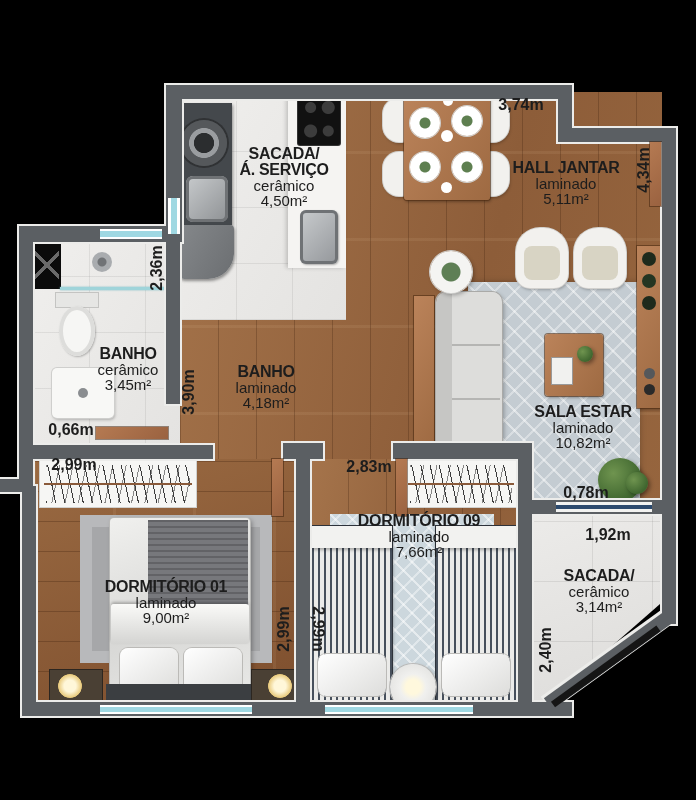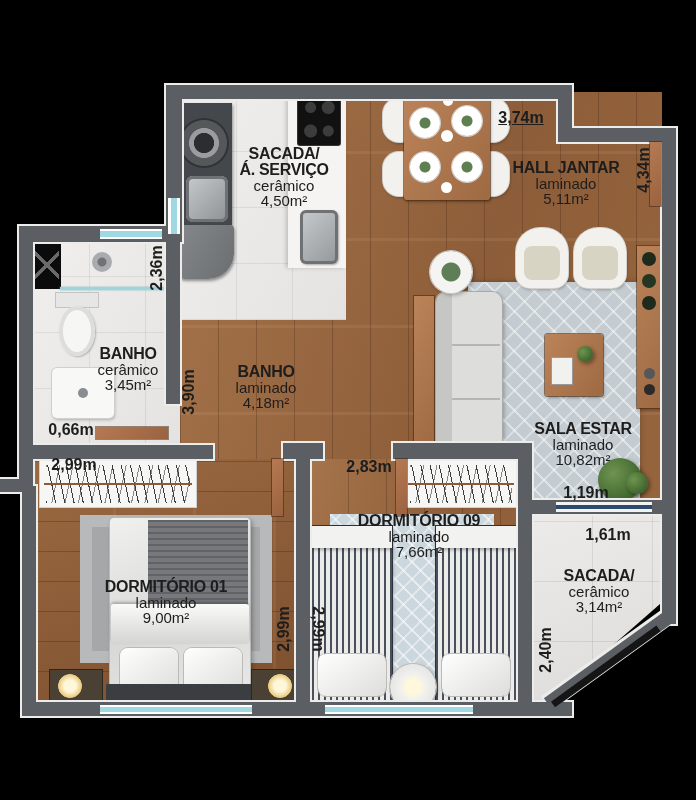--- a/index.html
+++ b/index.html
@@ -186,52 +186,52 @@
   <div class="lbl abs" style="left:128px;top:346px;">
     <div class="rname">BANHO</div>
     <div class="rsub">cerâmico</div>
     <div class="rsub">3,45m²</div>
   </div>
   <div class="lbl abs" style="left:266px;top:364px;">
     <div class="rname">BANHO</div>
     <div class="rsub">laminado</div>
     <div class="rsub">4,18m²</div>
   </div>
-  <div class="lbl abs" style="left:583px;top:421px;">
+  <div class="lbl abs" style="left:583px;top:404px;">
     <div class="rname">SALA ESTAR</div>
     <div class="rsub">laminado</div>
     <div class="rsub">10,82m²</div>
   </div>
   <div class="lbl abs" style="left:166px;top:579px;">
     <div class="rname">DORMITÓRIO 01</div>
     <div class="rsub">laminado</div>
     <div class="rsub">9,00m²</div>
   </div>
   <div class="lbl abs" style="left:419px;top:513px;">
     <div class="rname">DORMITÓRIO 09</div>
     <div class="rsub">laminado</div>
     <div class="rsub">7,66m²</div>
   </div>
   <div class="lbl abs" style="left:599px;top:568px;">
     <div class="rname">SACADA/</div>
     <div class="rsub">cerâmico</div>
     <div class="rsub">3,14m²</div>
   </div>
 
-  <div class="dim abs dimc" style="left:521px;top:118px;text-decoration:underline;">3,74m</div>
+  <div class="dim abs dimc" style="left:521px;top:105px;">3,74m</div>
   <div class="dim abs dimv" style="left:644px;top:170px;">4,34m</div>
   <div class="dim abs dimv" style="left:157px;top:268px;">2,36m</div>
   <div class="dim abs dimv" style="left:189px;top:392px;">3,90m</div>
   <div class="dim abs dimc" style="left:71px;top:430px;">0,66m</div>
   <div class="dim abs dimc" style="left:74px;top:465px;">2,99m</div>
   <div class="dim abs dimc" style="left:369px;top:467px;">2,83m</div>
   <div class="dim abs dimv" style="left:284px;top:629px;">2,99m</div>
   <div class="dim abs dimvf" style="left:318px;top:629px;">2,99m</div>
-  <div class="dim abs dimc" style="left:586px;top:493px;">1,19m</div>
-  <div class="dim abs dimc" style="left:608px;top:535px;">1,61m</div>
+  <div class="dim abs dimc" style="left:586px;top:493px;">0,78m</div>
+  <div class="dim abs dimc" style="left:608px;top:535px;">1,92m</div>
   <div class="dim abs dimv" style="left:546px;top:650px;">2,40m</div>
 <div class="abs wallw" style="left: 164px; top: 83px; width: 410px; height: 18px;"></div>
     <div class="abs wallw" style="left: 556px; top: 83px; width: 18px; height: 61px;"></div>
     <div class="abs wallw" style="left: 556px; top: 126px; width: 122px; height: 18px;"></div>
     <div class="abs wallw" style="left: 660px; top: 126px; width: 18px; height: 500px;"></div>
     <div class="abs wallw" style="left: 530px; top: 700px; width: 44px; height: 18px;"></div>
     <div class="abs wallw" style="left: 20px; top: 700px; width: 514px; height: 18px;"></div>
     <div class="abs wallw" style="left: 20px; top: 484px; width: 18px; height: 234px;"></div>
     <div class="abs wallw" style="left: -2px; top: 477px; width: 26px; height: 17px;"></div>
     <div class="abs wallw" style="left: 17px; top: 224px; width: 18px; height: 264px;"></div>

